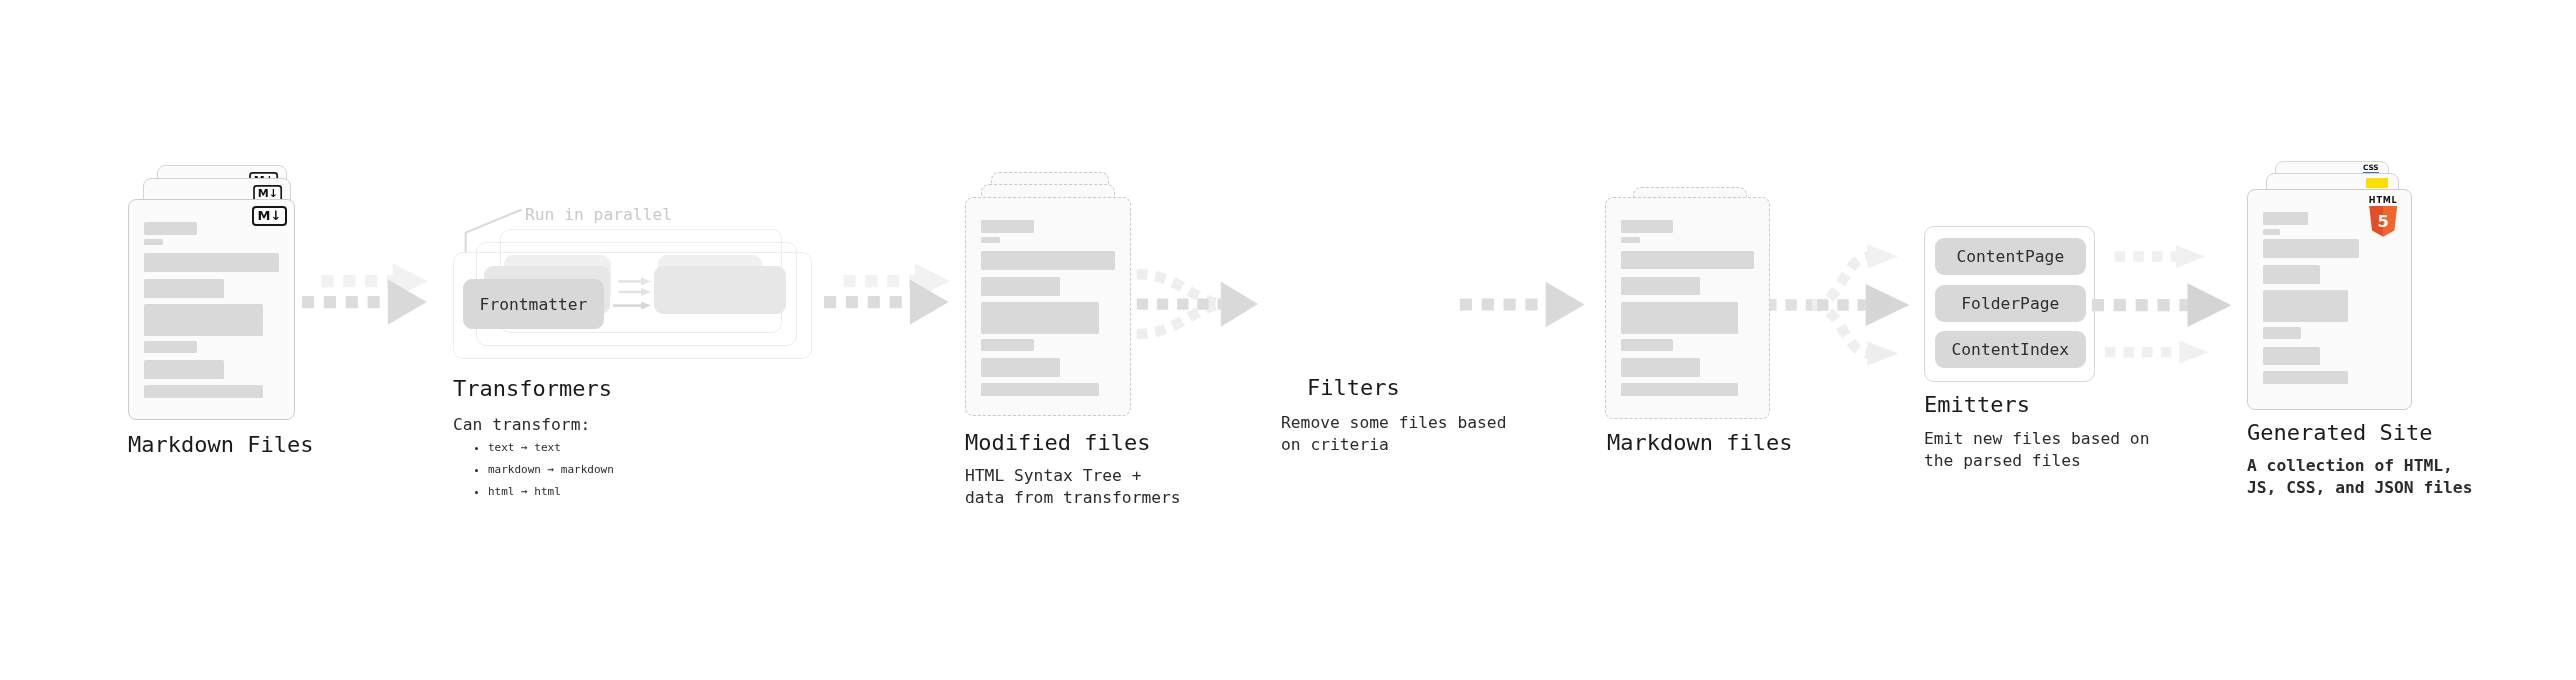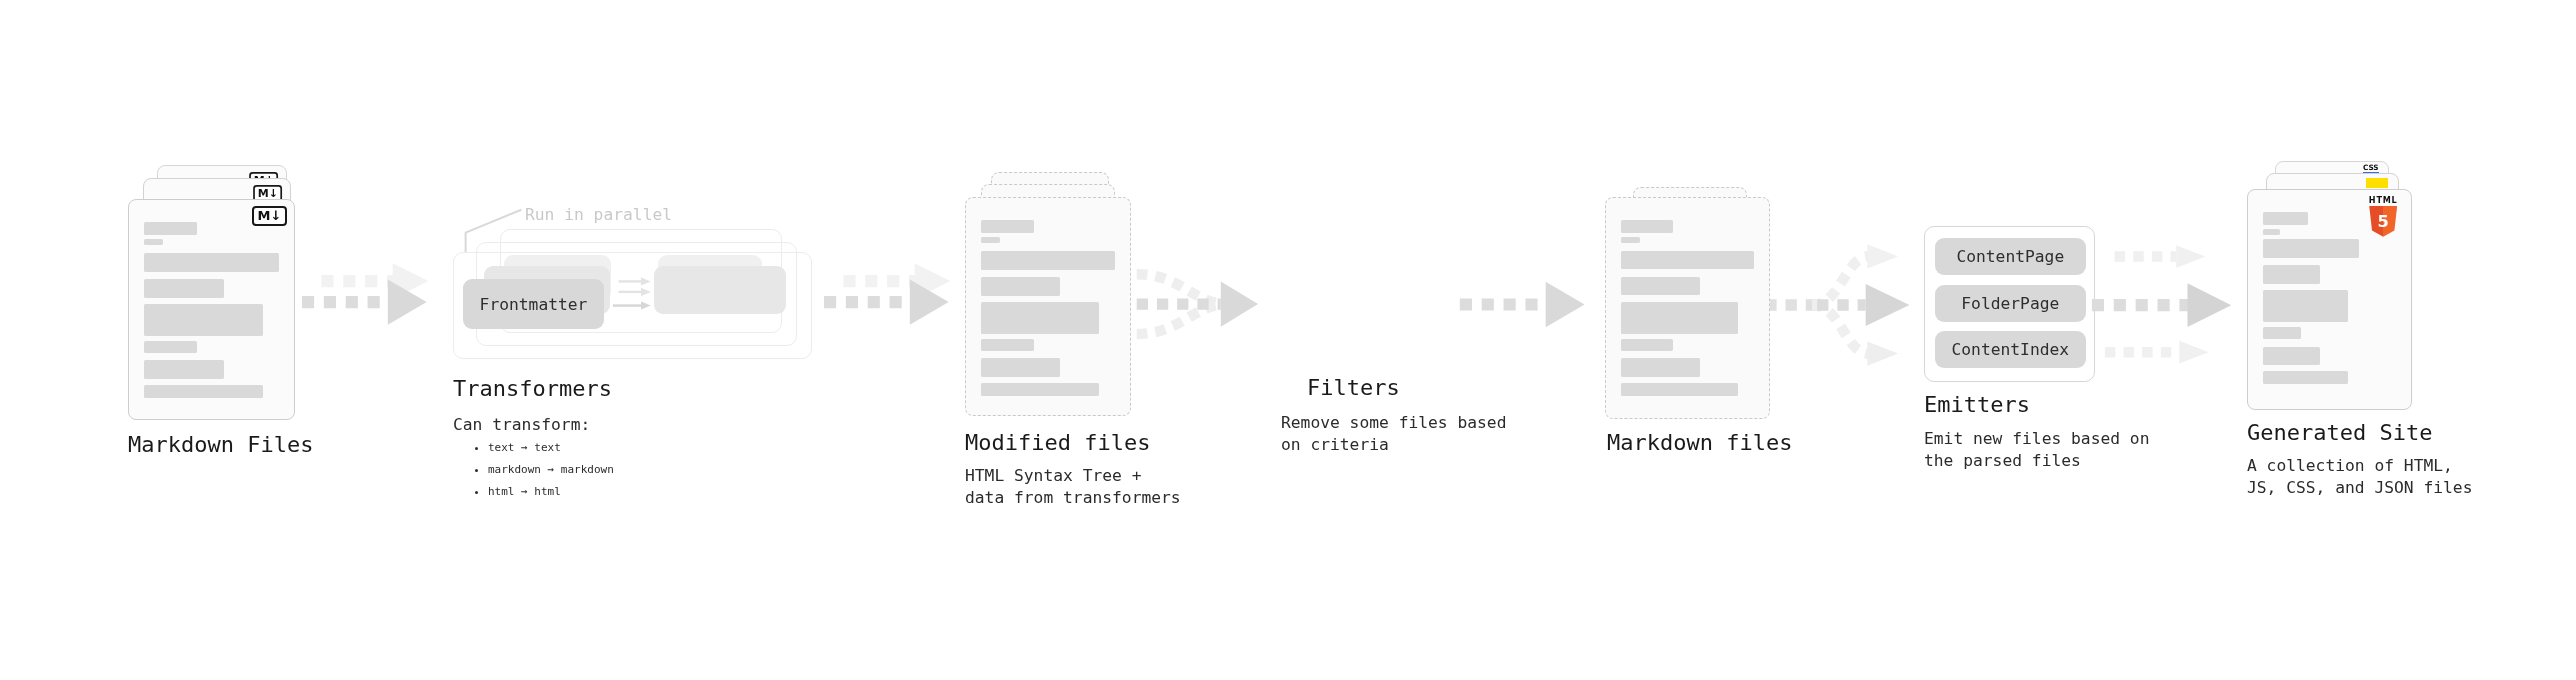--- a/index.html
+++ b/index.html
@@ -255,19 +255,19 @@
           <div class="bar" style="width: 59%; height: 18.7px; margin-bottom: 5.7px;"></div>
           <div class="bar" style="width: 88%; height: 13px; margin-bottom: 0px;"></div>
         </div>
       <div class="bars" style="top:22px; right:52px; height:24.4px;">
           <div class="bar" style="width: 47%; height: 13px; margin-bottom: 4.1px;"></div>
           <div class="bar" style="width: 17%; height: 5.7px; margin-bottom: 0px;"></div>
         </div>
     </div>
   </div>
   <div class="title" style="left:2247px; top:420px;">Generated Site</div>
-  <div class="desc" style="left:2247px; top:455px;">
+  <div class="desc" style="left:2247px; top:455px;font-weight:bold;">
     <div>A collection of HTML,</div>
     <div>JS, CSS, and JSON files</div>
   </div>
 
 </div>
 
 
 </body></html>

